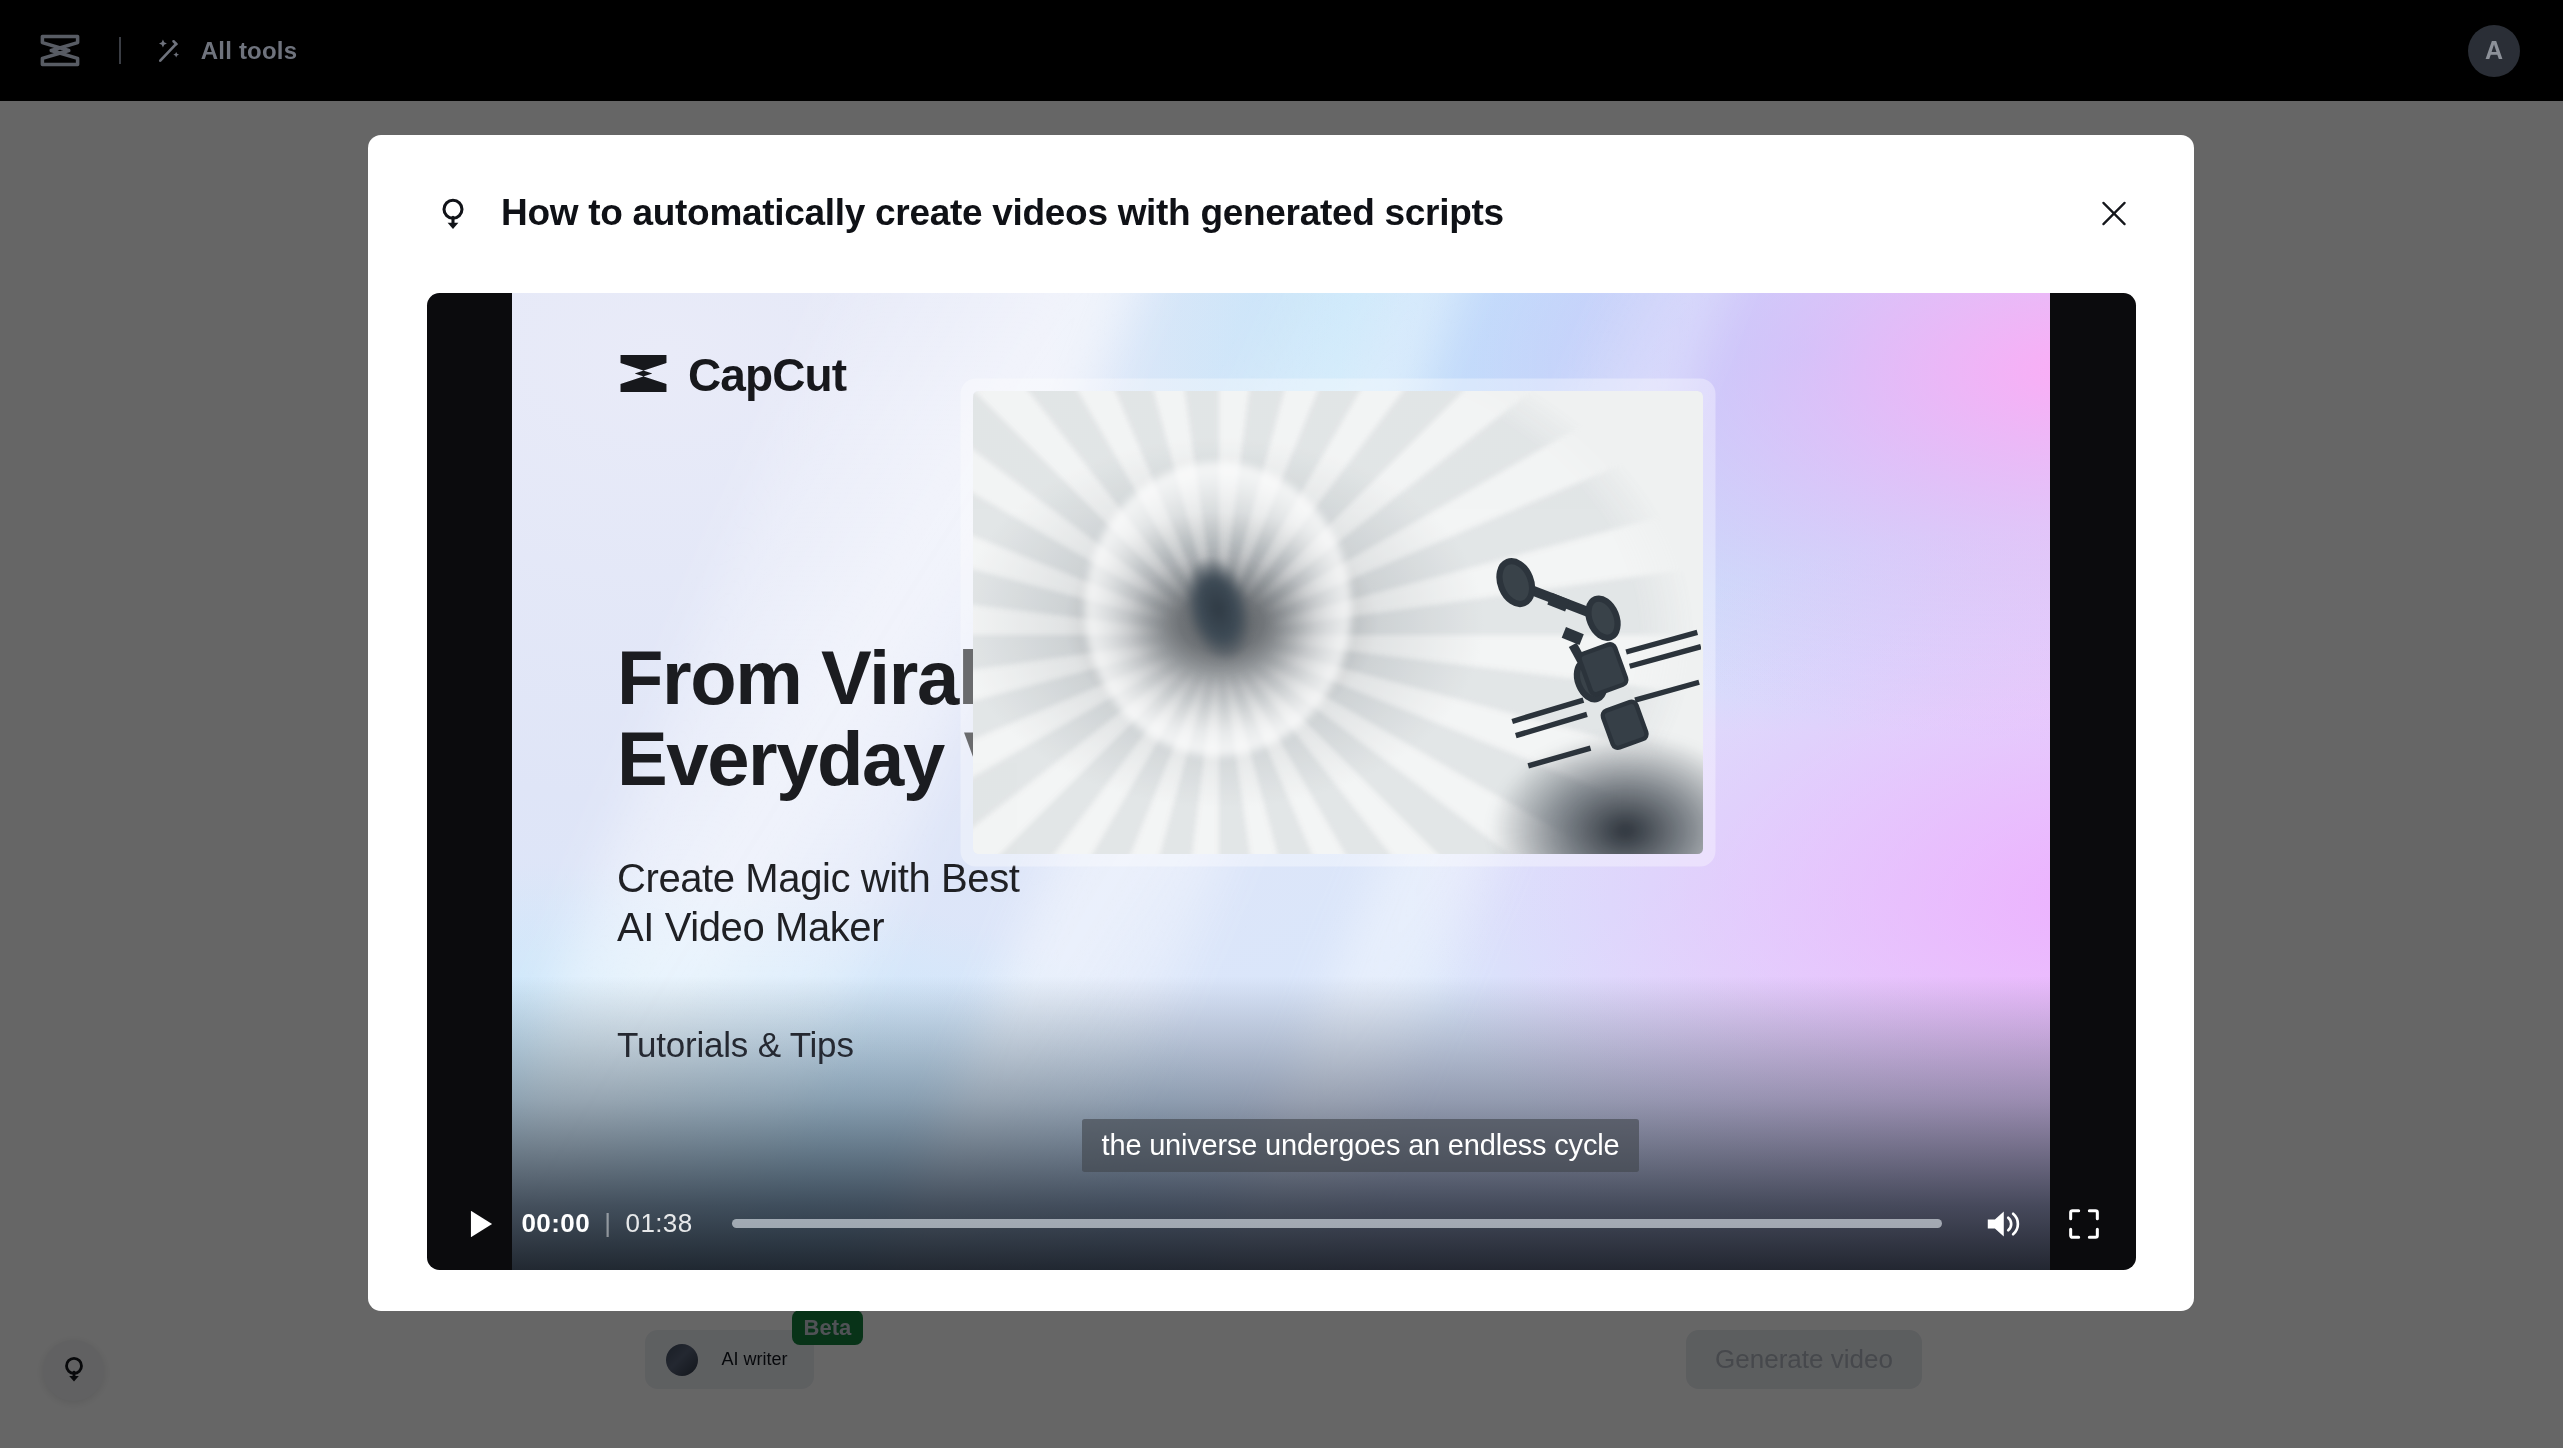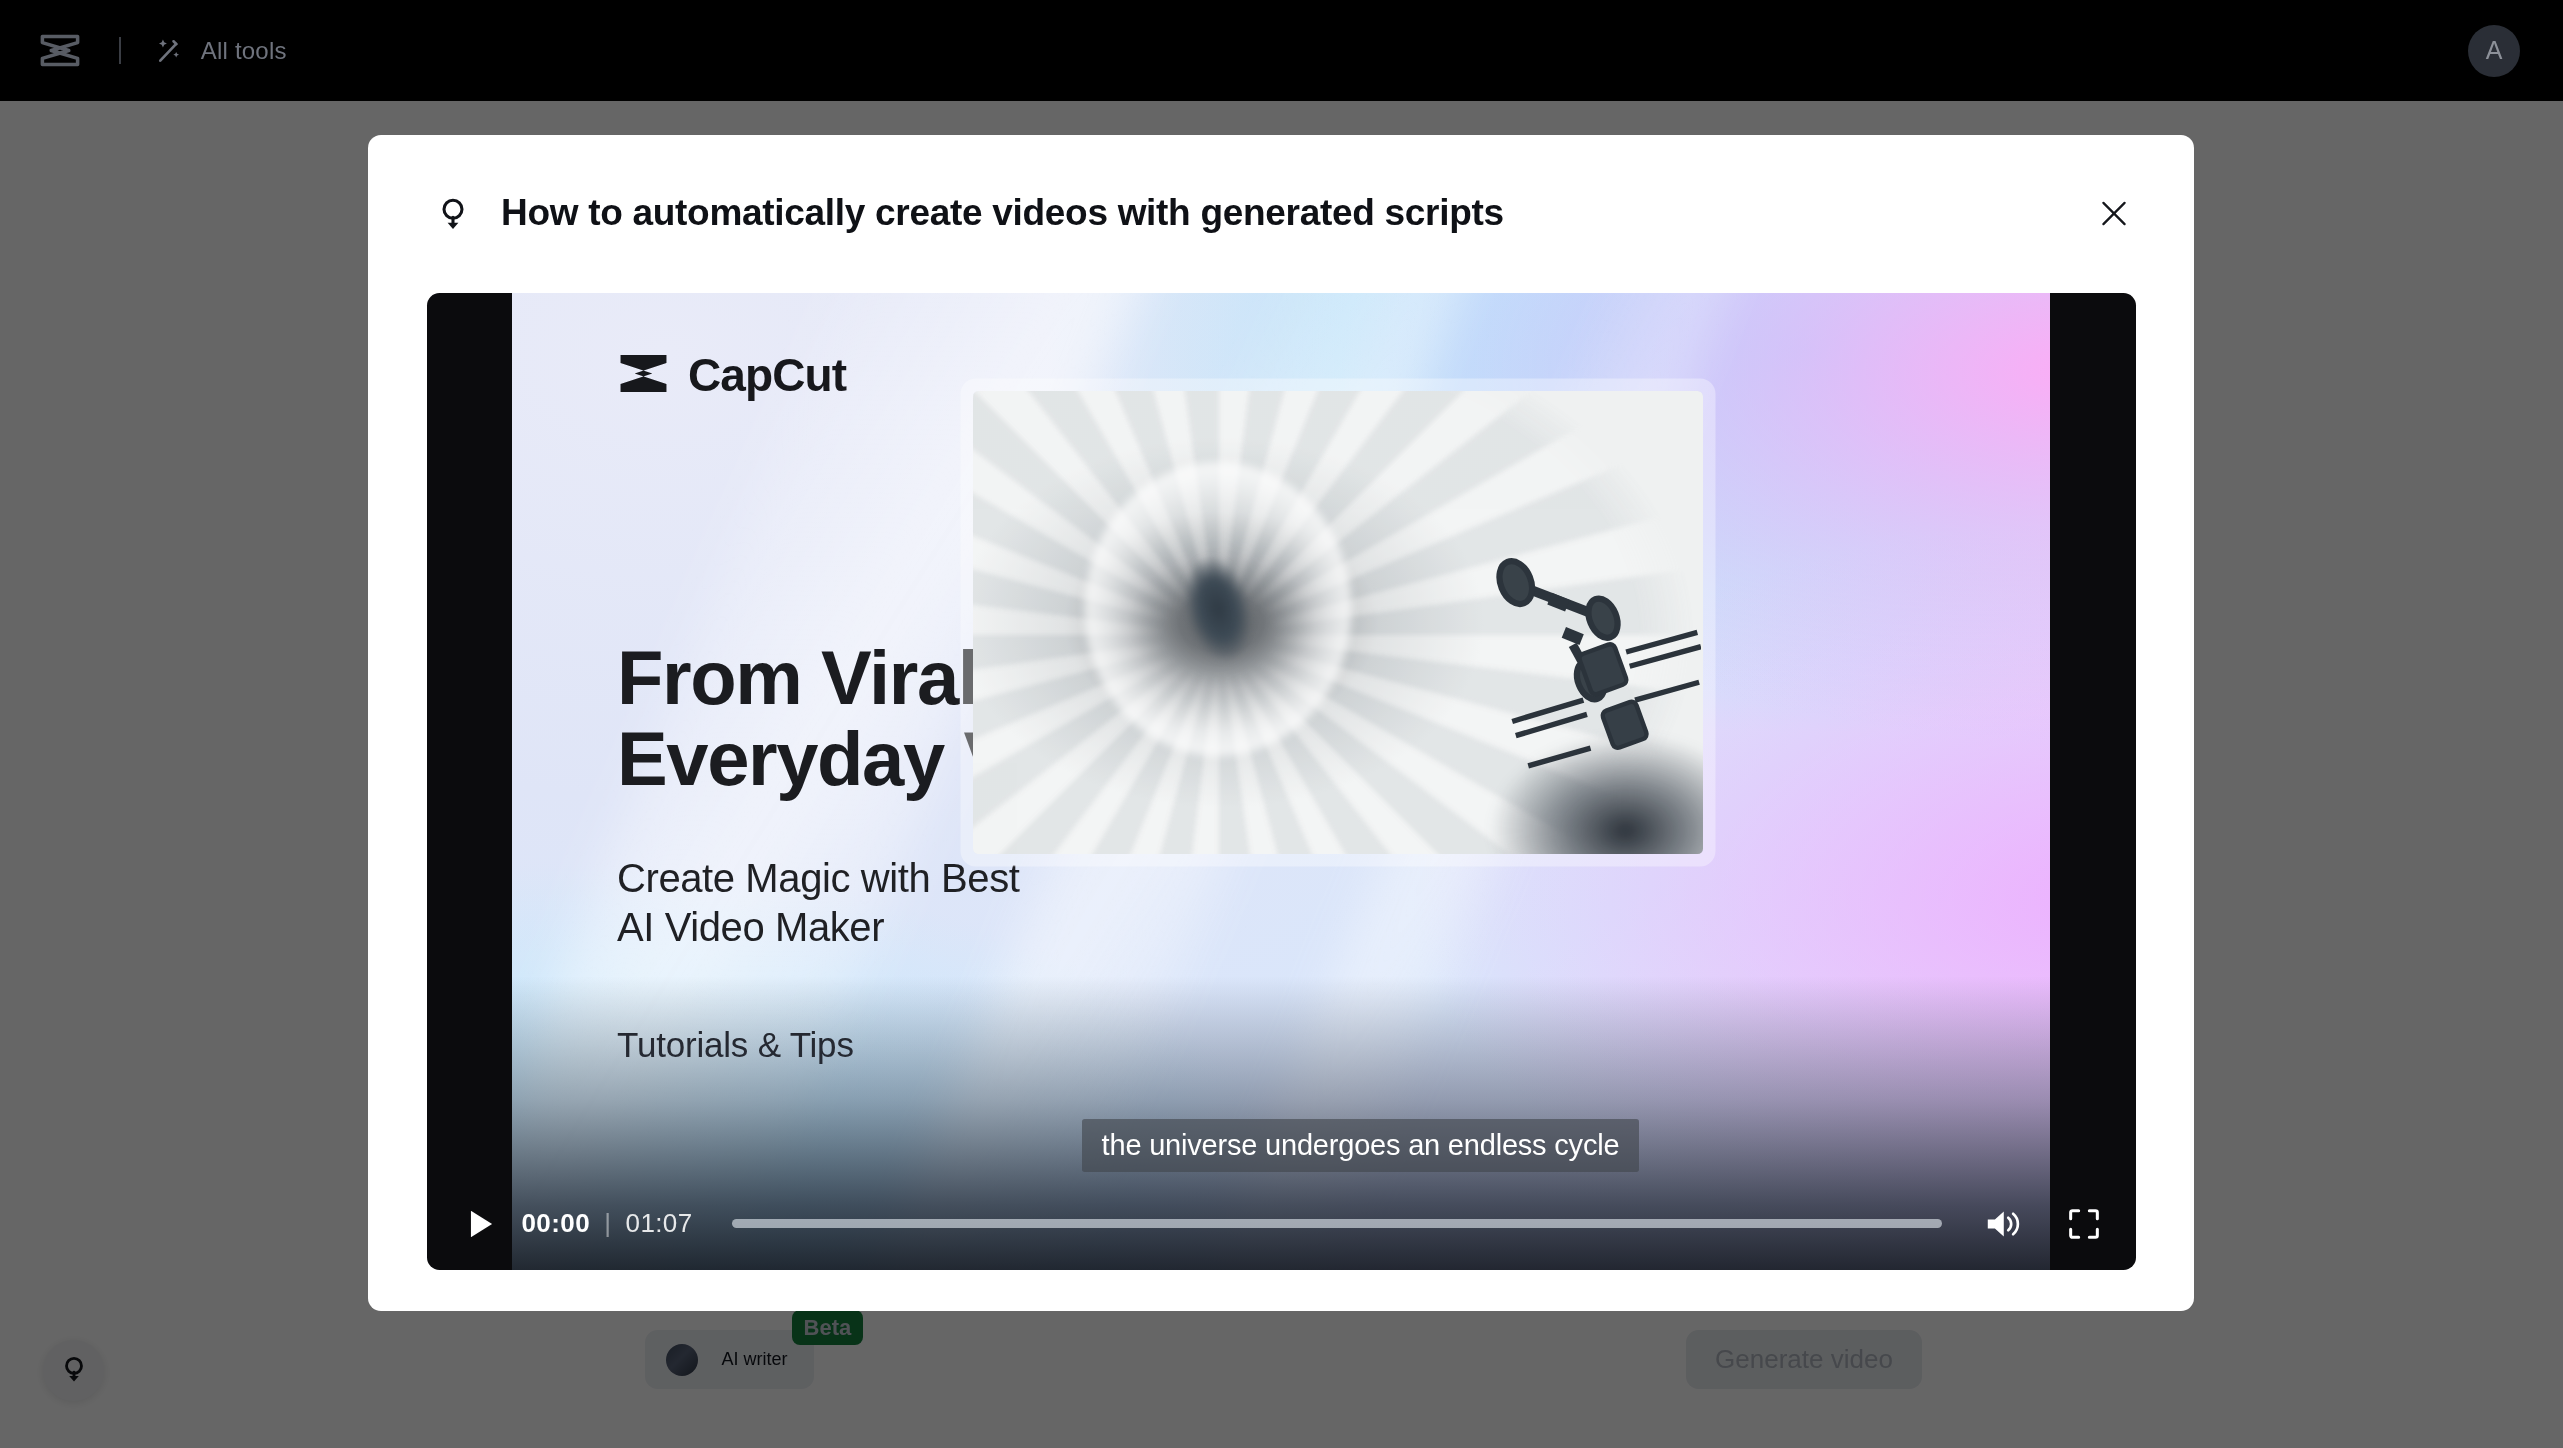--- a/index.html
+++ b/index.html
@@ -18,20 +18,21 @@
     background: #f0f0f0;
   }
 
   
   #topbar {
     position: absolute; left: 0; top: 0;
     width: 2563px; height: 101px;
     background: #000000;
     display: flex; align-items: center;
     z-index: 40;
+    font-weight: bold;
   }
   #topbar-left { display: flex; align-items: center; padding-left: 37px; }
   .capcut-mark { width: 46px; height: 37px; display: block; }
   .topbar-divider {
     width: 1.8px; height: 27px; background: #3a3d44;
     margin: 0 34px 0 36px;
   }
   #all-tools { display: flex; align-items: center; gap: 16px; cursor: pointer; }
   #all-tools .wand { width: 30px; height: 30px; display: block; }
   #all-tools .label {
@@ -446,21 +447,21 @@
 
       <div id="controls">
         <div id="play-btn">
           <svg viewBox="0 0 30 34" aria-hidden="true">
             <path d="M3 2 L27 17 L3 32 Z" fill="#ffffff"></path>
           </svg>
         </div>
         <div id="time-readout">
           <span id="time-current">00:00</span>
           <span id="time-sep">|</span>
-          <span id="time-total">01:07</span>
+          <span id="time-total">01:38</span>
         </div>
         <div id="progress-track">
           <div id="progress-fill" style="width: 0%;"></div>
         </div>
         <div id="volume-btn">
           <svg viewBox="0 0 40 36" fill="none" aria-hidden="true">
             <path d="M4 13 H12 L22 4 V32 L12 23 H4 Z" fill="#ffffff"></path>
             <path d="M27 11 a9 9 0 0 1 0 14" stroke="#ffffff" stroke-width="3" stroke-linecap="round"></path>
             <path d="M32.5 6.5 a15 15 0 0 1 0 23" stroke="#ffffff" stroke-width="3" stroke-linecap="round"></path>
           </svg>

